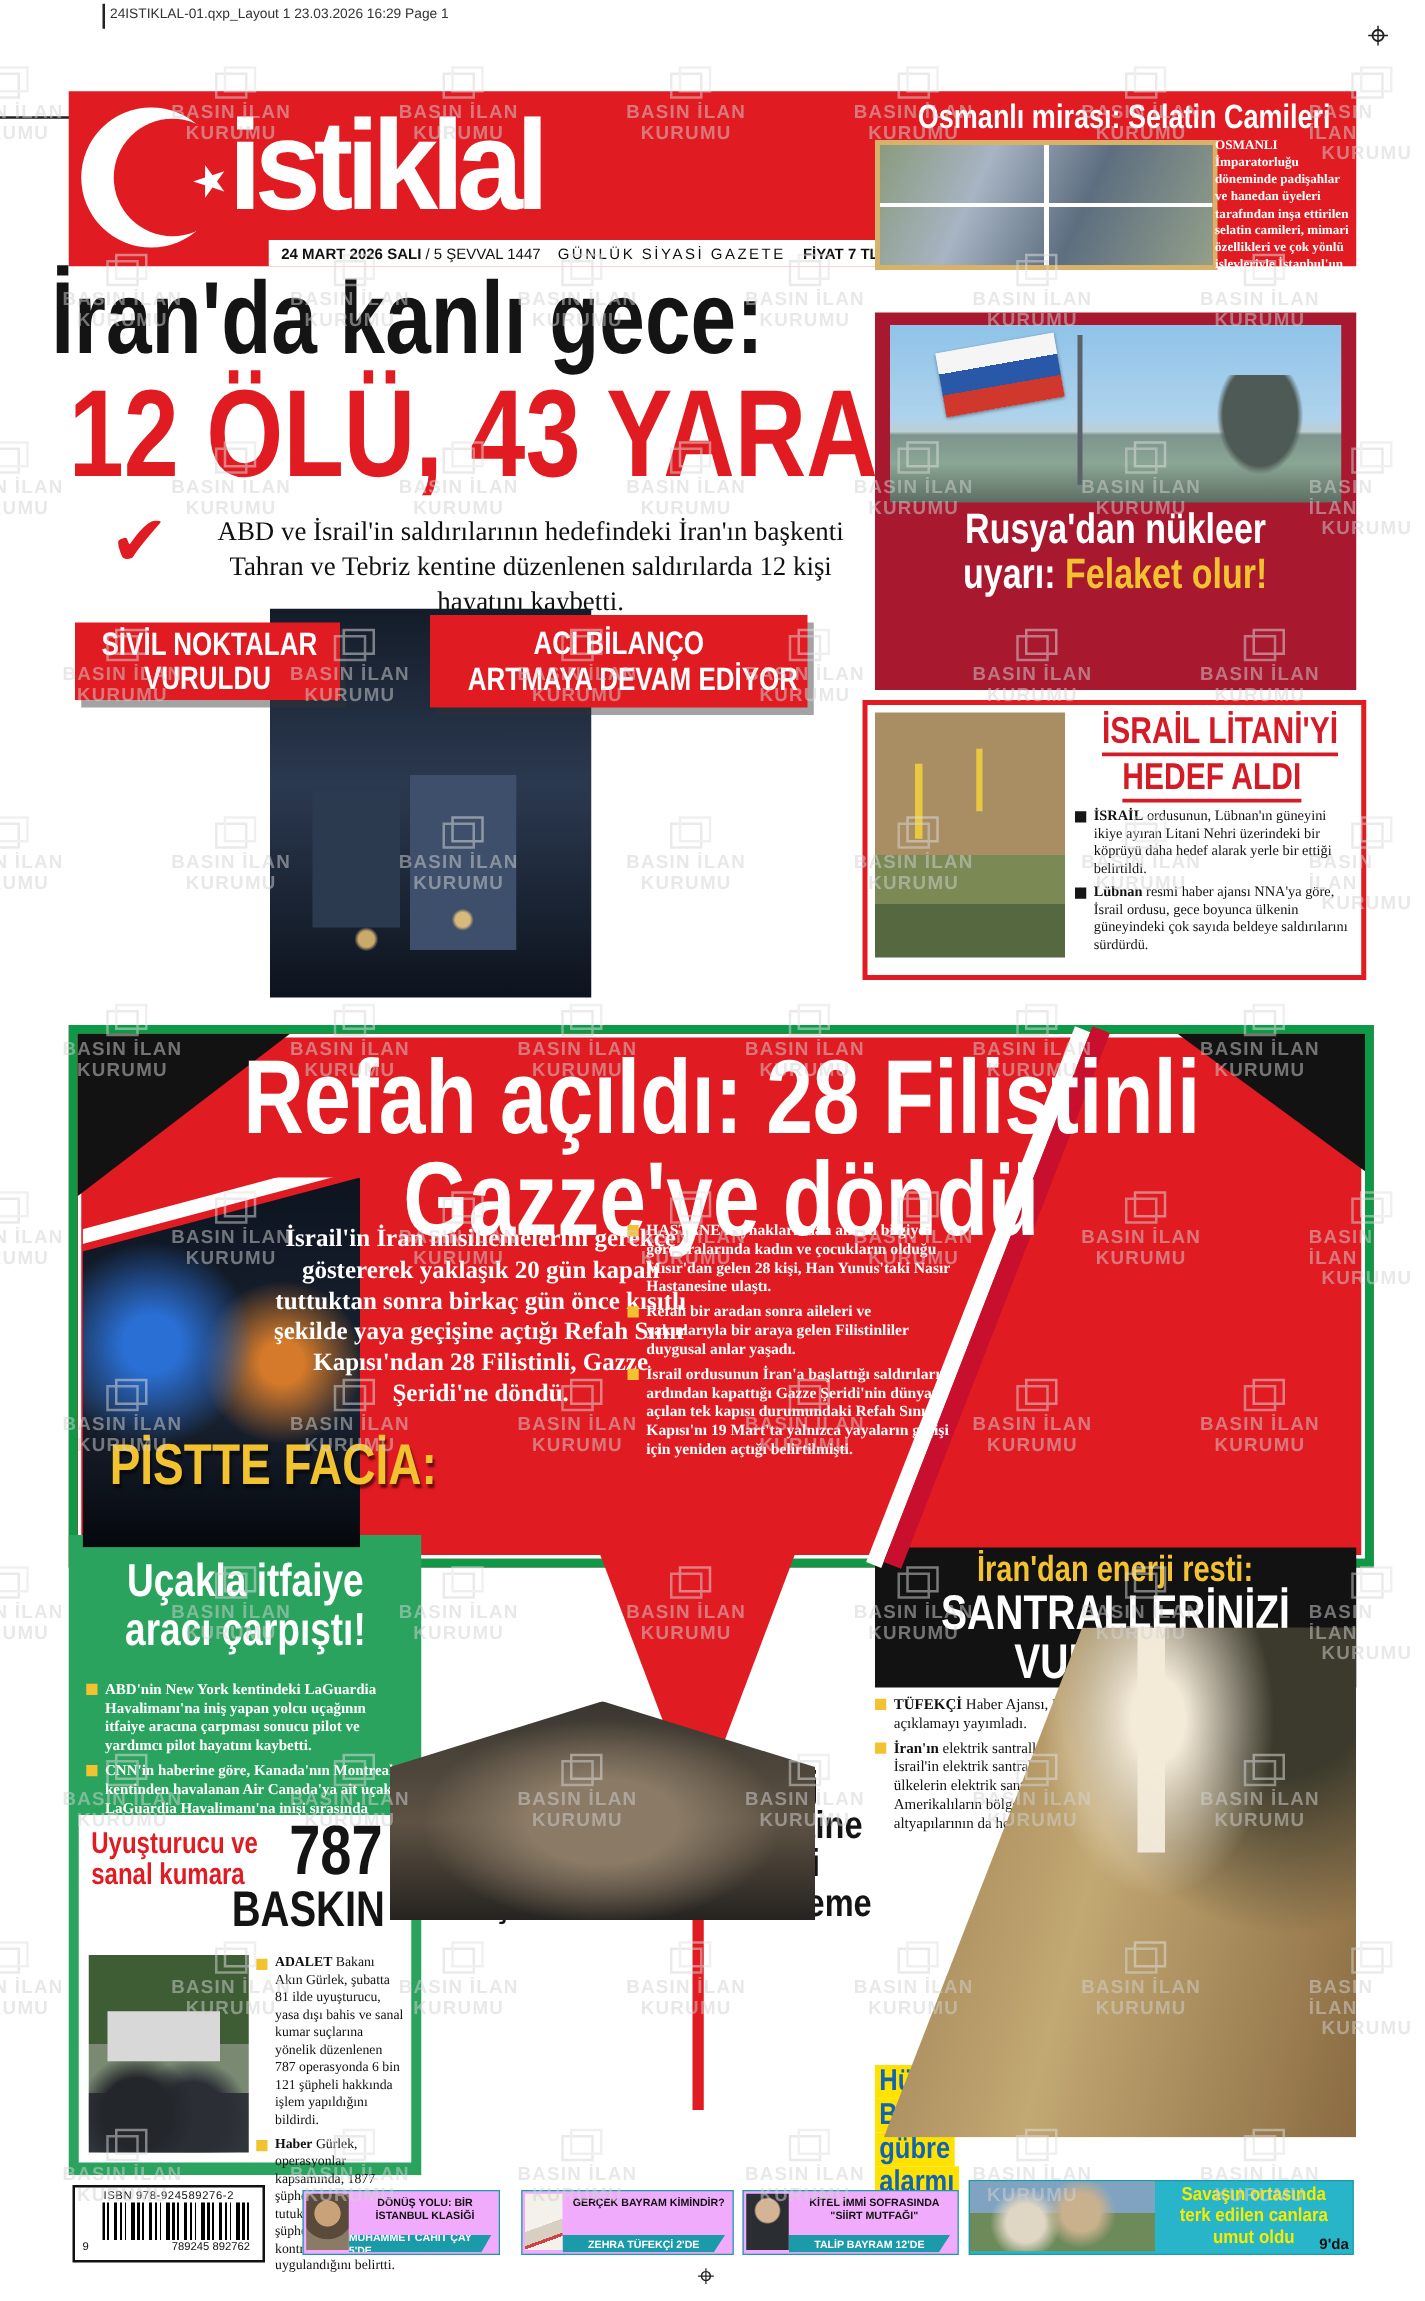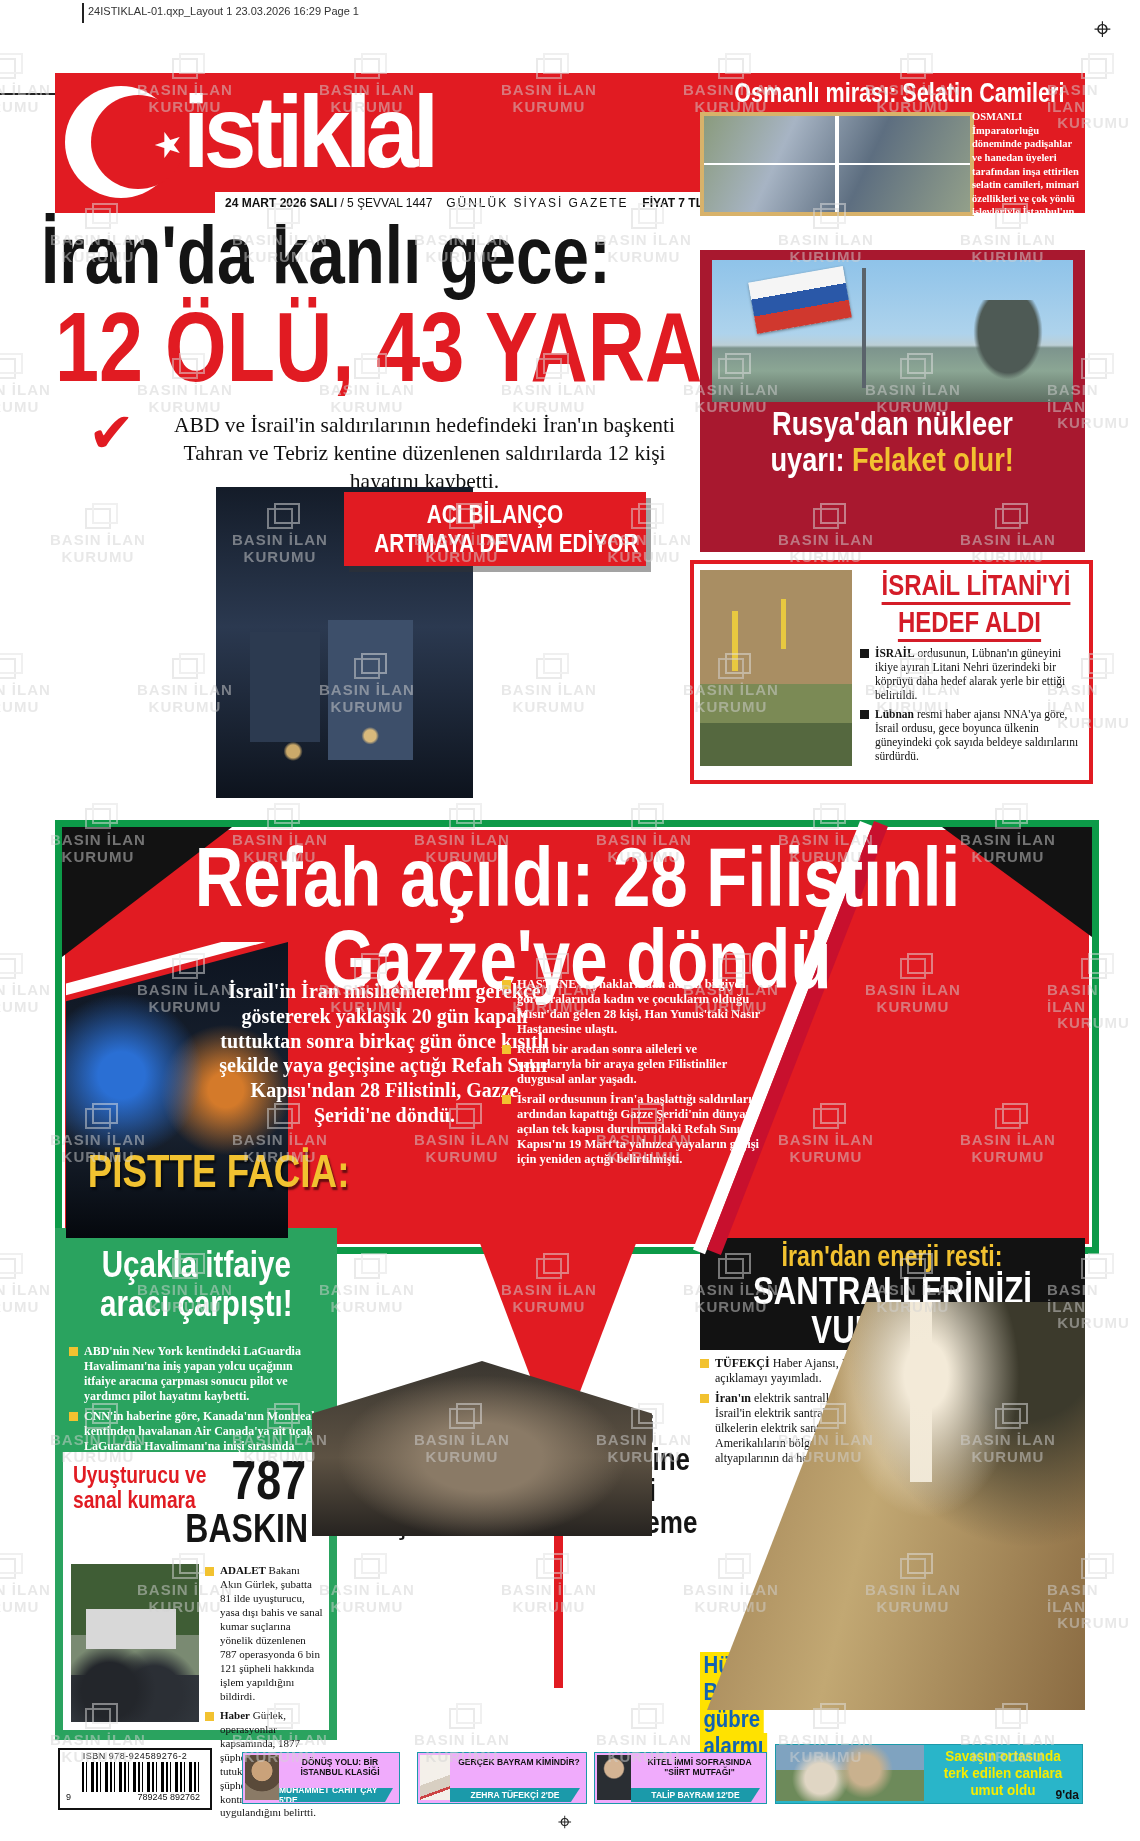--- a/index.html
+++ b/index.html
@@ -104,20 +104,24 @@
     </div>
     <div class="abs serif it wht bf" style="left:16px;top:232px;width:352px;color:#fff;font-weight:700;font-size:13px;line-height:1.28;"><b>Kremlin</b> Sözcüsü Dmitriy Peskov, İran'daki nükleer santrallere saldırıların düzenlenmesinin son derece tehlikeli olduğunu belirterek, "Bu, telafisi mümkün olmayan sonuçlar doğurabilir." dedi. / 12'DE</div>
   </div>
 
   <div class="abs photo" style="left:216px;top:487px;width:257px;height:311px;
        background:radial-gradient(circle at 30% 85%,#caa96a 0 2%,transparent 3%),
                   radial-gradient(circle at 60% 80%,#d8b97c 0 2%,transparent 3%),
                   linear-gradient(#2c3a50 0 0) 18% 72%/70px 110px no-repeat,
                   linear-gradient(#3d4f6a 0 0) 65% 78%/85px 140px no-repeat,
                   linear-gradient(180deg,#141c29 0%,#2b3950 45%,#0d131d 100%);"></div>
+  <div class="abs redbox" style="left:60px;top:498px;width:212px;height:62px;z-index:4;">
+    <span class="cond" style="font-size:26px;line-height:1.05;">SİVİL NOKTALAR</span>
+    <span class="cond" style="font-size:26px;line-height:1.05;">VURULDU</span>
+  </div>
   <div class="abs serif it bf" style="left:60px;top:574px;width:150px;font-size:13.5px;line-height:1.32;"><b>İRAN'ın</b> batısındaki Loristan eyaletine bağlı Hürremabad kentinde ABD-İsrail'in sivil yerleşim noktalarına düzenlediği saldırılarda 6 kişinin hayatını kaybettiği, 43 kişinin yaralandığı bildirildi.</div>
   <div class="abs redbox" style="left:344px;top:492px;width:302px;height:74px;z-index:4;">
     <span class="cond" style="font-size:26px;line-height:1.1;">ACI BİLANÇO</span>
     <span class="cond" style="font-size:26px;line-height:1.1;">ARTMAYA DEVAM EDİYOR</span>
   </div>
   <div class="abs serif it bf" style="left:484px;top:580px;width:160px;font-size:13.5px;line-height:1.32;"><b>İRAN</b> basınının Loristan Valiliğinin açıklamasına dayandırdığı habere göre, Loristan'ın Hürremabad kentinin kuzeyindeki sivil yerleşim noktalarına düzenlenen ABD-İsrail saldırılarında 6 kişi yaşamını yitirdi.</div>
 
   <div class="abs" style="left:690px;top:560px;width:395px;height:216px;border:4px solid #e11b22;background:#fff;">
     <div class="abs photo" style="left:6px;top:6px;width:152px;height:196px;
          background:linear-gradient(#e8c840 0 0) 22% 30%/6px 60px no-repeat,

